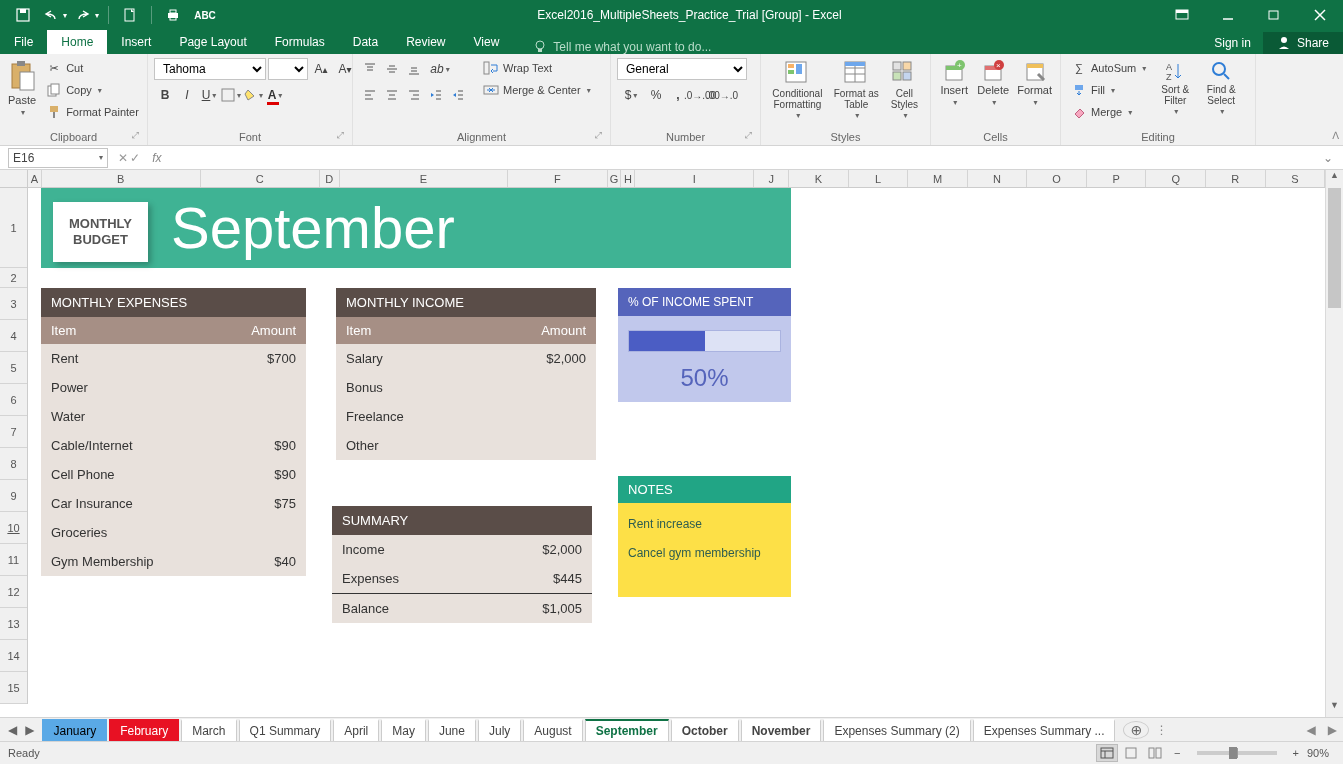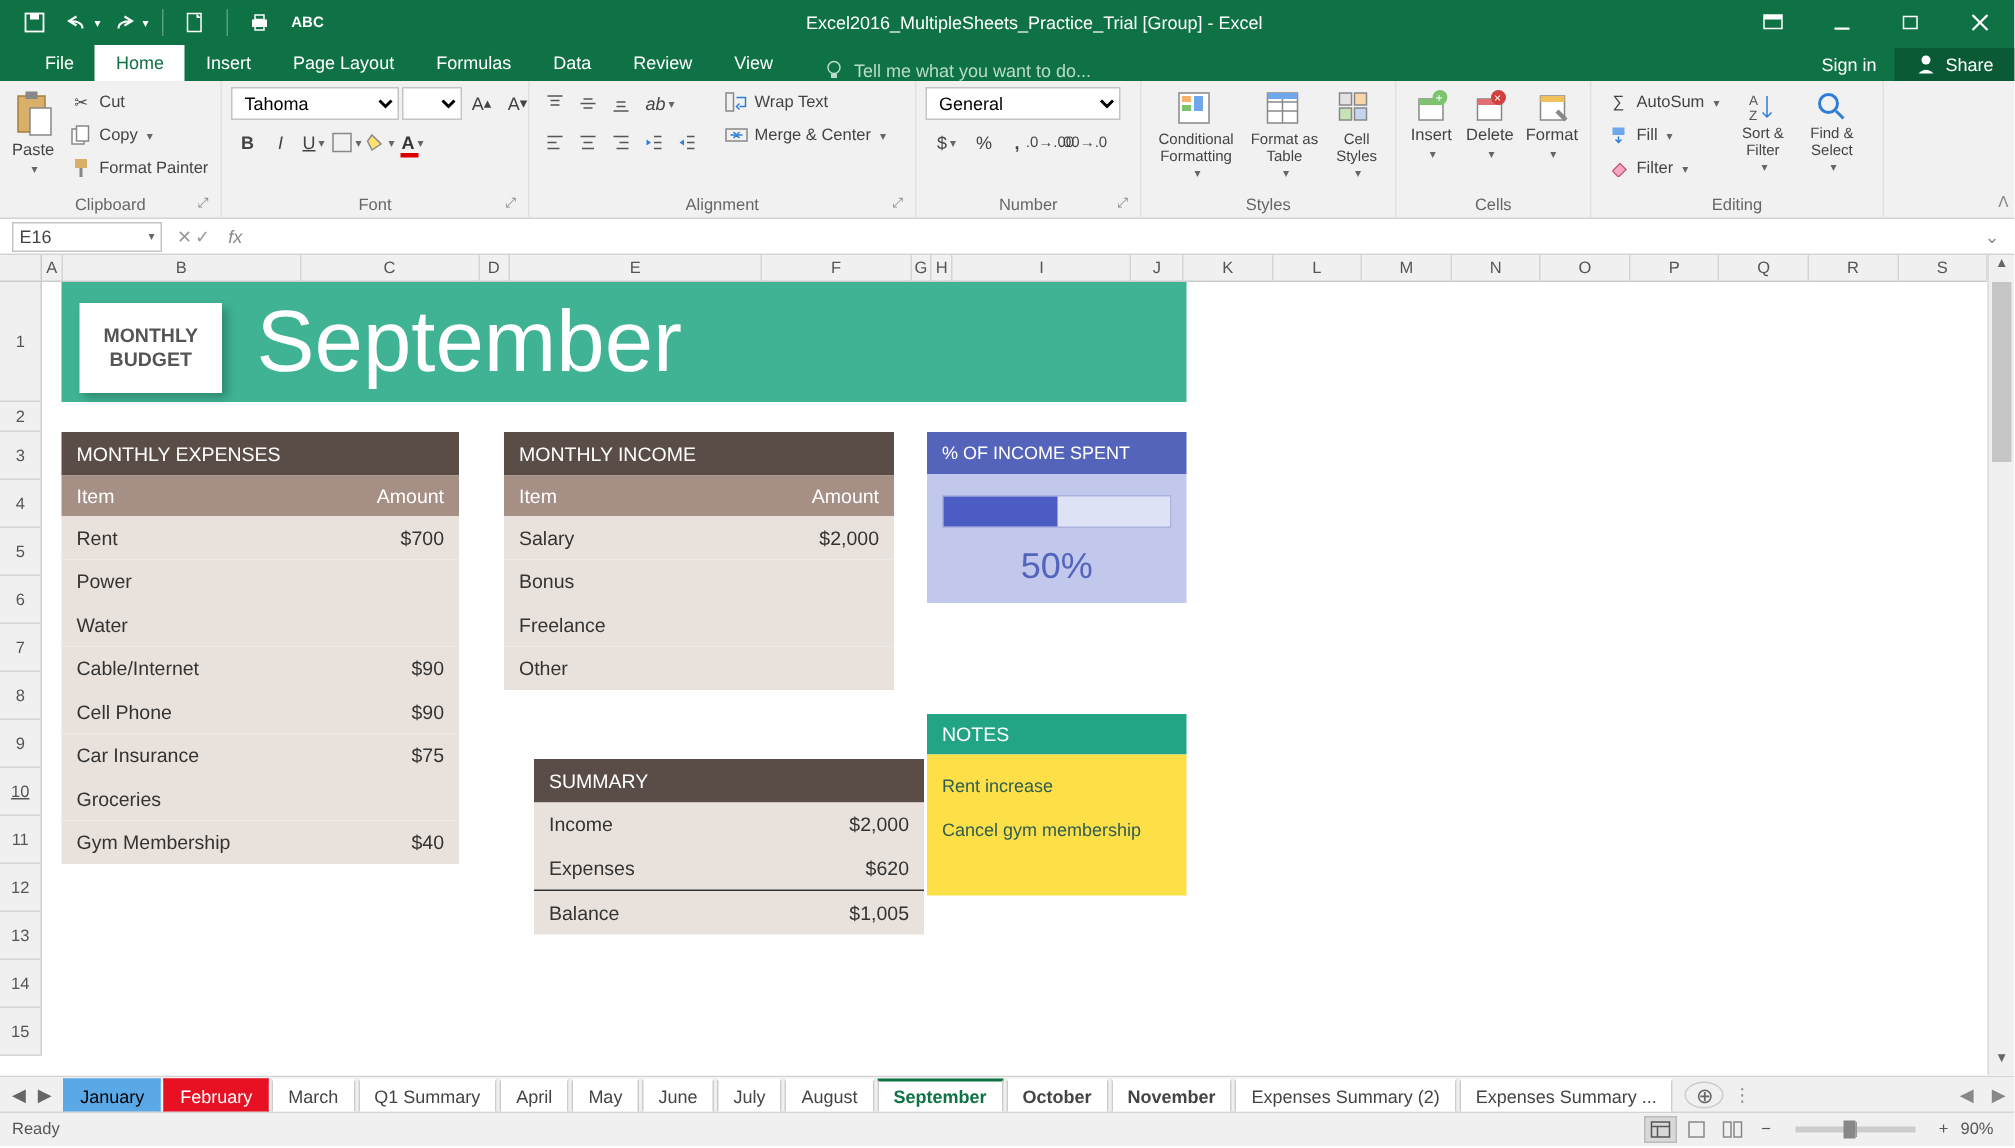--- a/index.html
+++ b/index.html
@@ -7,21 +7,21 @@
 
 
 .titlebar { height: 30px; background: #0f7245; display: flex; align-items: center; color: #fff; }
 .titlebar .qat { display: flex; align-items: center; gap: 2px; padding-left: 8px; }
 .qat-btn { width: 30px; height: 28px; display: flex; align-items: center; justify-content: center; cursor: pointer; }
 .titlebar .title-text { flex: 1; text-align: center; font-size: 12px; }
 .winctrl { display: flex; }
 .winctrl .wbtn { width: 46px; height: 30px; display: flex; align-items: center; justify-content: center; cursor: pointer; }
 
 
-.ribbon-tabs { height: 24px; background: #0f7245; display: flex; align-items: flex-end; padding-left: 16px; color: #fff; }
+.ribbon-tabs { height: 24px; background: #0f7245; display: flex; align-items: flex-end; padding-left: 0; color: #fff; }
 .ribbon-tab { padding: 4px 14px; font-size: 12px; cursor: pointer; height: 24px; display:flex; align-items:center; }
 .ribbon-tab.file { background: #0f7245; }
 .ribbon-tab.active { background: #fff; color: #0f7245; }
 .tell-me { margin-left: 20px; color: #b8dcc9; font-size: 12px; display:flex; align-items:center; gap:6px; }
 .ribbon-tabs .spacer { flex: 1; }
 .signin { padding: 4px 12px; font-size: 12px; cursor:pointer; }
 .share-btn { background: #0a5a36; padding: 4px 14px; display:flex; align-items:center; gap:6px; cursor:pointer; }
 
 
 .ribbon { height: 92px; background: #f1f1f1; border-bottom: 1px solid #d4d4d4; display: flex; position: relative; }
@@ -490,21 +490,21 @@
             </span>
             <span>Fill</span>
             <span class="caret">▾</span>
           </div>
         <div class="small-item">
             <span class="icon-box">
               <svg width="14" height="12">
                 <path d="M3 8 L8 3 L12 7 L7 12 L3 8" fill="#f7a8c0" stroke="#c06080"></path>
               </svg>
             </span>
-            <span>Filter</span>
+            <span>Merge</span>
             <span class="caret">▾</span>
           </div>
       </div>
       <div class="big-btn" style="width:42px;font-size:10px;line-height:1.1">
         <svg width="22" height="22">
             <text x="2" y="10" font-size="9" fill="#555">A</text>
             <text x="2" y="20" font-size="9" fill="#555">Z</text>
             <path d="M14 4 L14 18 M11 15 L14 18 L17 15" stroke="#2e7dd6" fill="none"></path>
           </svg>
         <span>Sort &amp; Filter</span>
@@ -645,30 +645,30 @@
             <span class="c-item">Freelance</span>
             <span class="c-amt"></span>
           </div>
           <div class="panel-row">
             <span class="c-item">Other</span>
             <span class="c-amt"></span>
           </div>
         </div>
     </div>
 
-    <div class="panel" style="left:328px;top:318px;width:260px">
+    <div class="panel" style="left:304px;top:318px;width:260px">
       <div class="panel-header">SUMMARY</div>
       <div id="sumRows">
           <div class="panel-row">
             <span class="c-item">Income</span>
             <span class="c-amt">$2,000</span>
           </div>
           <div class="panel-row">
             <span class="c-item">Expenses</span>
-            <span class="c-amt">$620</span>
+            <span class="c-amt">$445</span>
           </div>
           <div class="panel-row" style="border-top: 1px solid rgb(51, 51, 51);">
             <span class="c-item">Balance</span>
             <span class="c-amt">$1,005</span>
           </div>
         </div>
     </div>
 
     <div class="pct-panel">
       <div class="pct-header">% OF INCOME SPENT</div>

